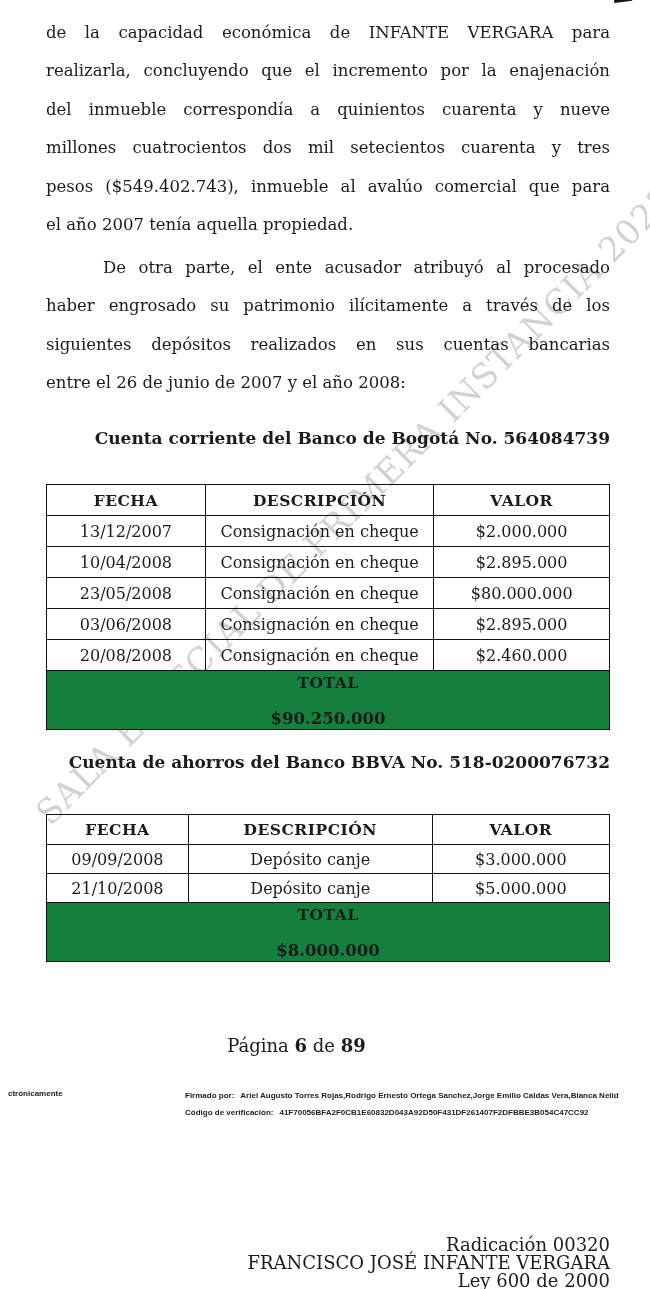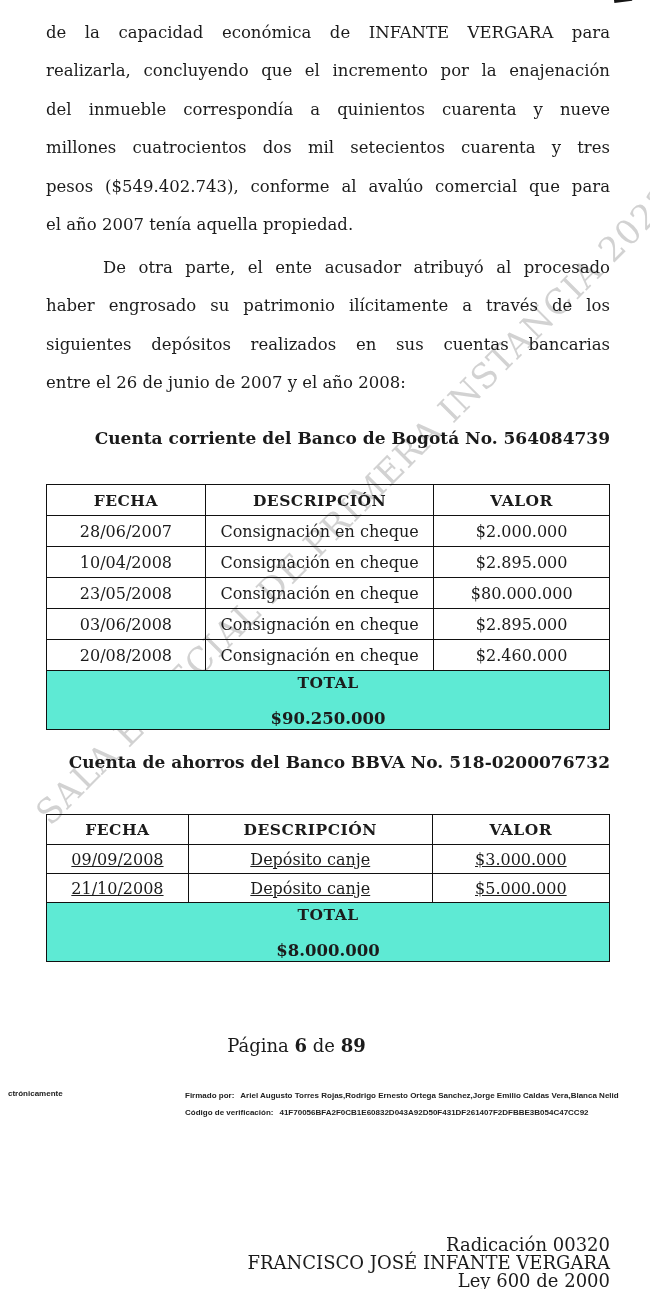--- a/index.html
+++ b/index.html
@@ -34,22 +34,22 @@
   #title2 { top:752px; }
 
   .tblwrap { position:absolute; left:46px; width:564px; z-index:2; }
   #table1 { top:484px; }
   #table2 { top:814px; }
   table { width:100%; border-collapse:collapse; table-layout:fixed; font-size:16px; }
   th, td { border:1.6px solid #111; text-align:center; padding:0; vertical-align:middle; }
   th { font-size:15.5px; letter-spacing:0.5px; height:30px; font-weight:bold; }
   #table2 th { height:29px; }
   #table1 td.cell { height:30px; }
-  #table2 td.cell { height:28px;text-decoration:underline; }
-  td.total-cell { background:#5eead4; height:58px; font-weight:bold; }
+  #table2 td.cell { height:28px; }
+  td.total-cell { background:#15803d; height:58px; font-weight:bold; }
   .tlabel { font-size:15.5px; letter-spacing:0.5px; }
   .tvalue { font-size:16.5px; margin-top:17px; }
 
   .page-num { position:absolute; top:1035px; left:0; width:593px;
               text-align:center; font-size:18px; z-index:2; }
   .page-num b { font-weight:bold; }
 
   .foot-left {
     position:absolute; left:8px; top:1089px; z-index:2;
     font-family:"Liberation Sans", sans-serif; font-weight:bold; font-size:8px; color:#222;
@@ -71,21 +71,21 @@
 <div class="doc">
 
   <div class="watermark">SALA ESPECIAL DE PRIMERA INSTANCIA 2023</div>
   <div class="corner-mark"></div>
 
   <div class="para p1">
     <div class="jline">de la capacidad económica de INFANTE VERGARA para</div>
     <div class="jline">realizarla, concluyendo que el incremento por la enajenación</div>
     <div class="jline">del inmueble correspondía a quinientos cuarenta y nueve</div>
     <div class="jline">millones cuatrocientos dos mil setecientos cuarenta y tres</div>
-    <div class="jline">pesos ($549.402.743), conforme al avalúo comercial que para</div>
+    <div class="jline">pesos ($549.402.743), inmueble al avalúo comercial que para</div>
     <div class="endline">el año 2007 tenía aquella propiedad.</div>
   </div>
 
   <div class="para p2">
     <div class="jline indent">De otra parte, el ente acusador atribuyó al procesado</div>
     <div class="jline">haber engrosado su patrimonio ilícitamente a través de los</div>
     <div class="jline">siguientes depósitos realizados en sus cuentas bancarias</div>
     <div class="endline">entre el 26 de junio de 2007 y el año 2008:</div>
   </div>
 
@@ -98,21 +98,21 @@
           <col style="width:40.6%">
           <col style="width:31.2%">
         </colgroup>
       <tbody>
           <tr>
         <th>FECHA</th>
         <th>DESCRIPCIÓN</th>
         <th>VALOR</th>
       </tr>
       <tr>
-        <td class="cell">28/06/2007</td>
+        <td class="cell">13/12/2007</td>
         <td class="cell">Consignación en cheque</td>
         <td class="cell">$2.000.000</td>
       </tr>
       <tr>
         <td class="cell">10/04/2008</td>
         <td class="cell">Consignación en cheque</td>
         <td class="cell">$2.895.000</td>
       </tr>
       <tr>
         <td class="cell">23/05/2008</td>

